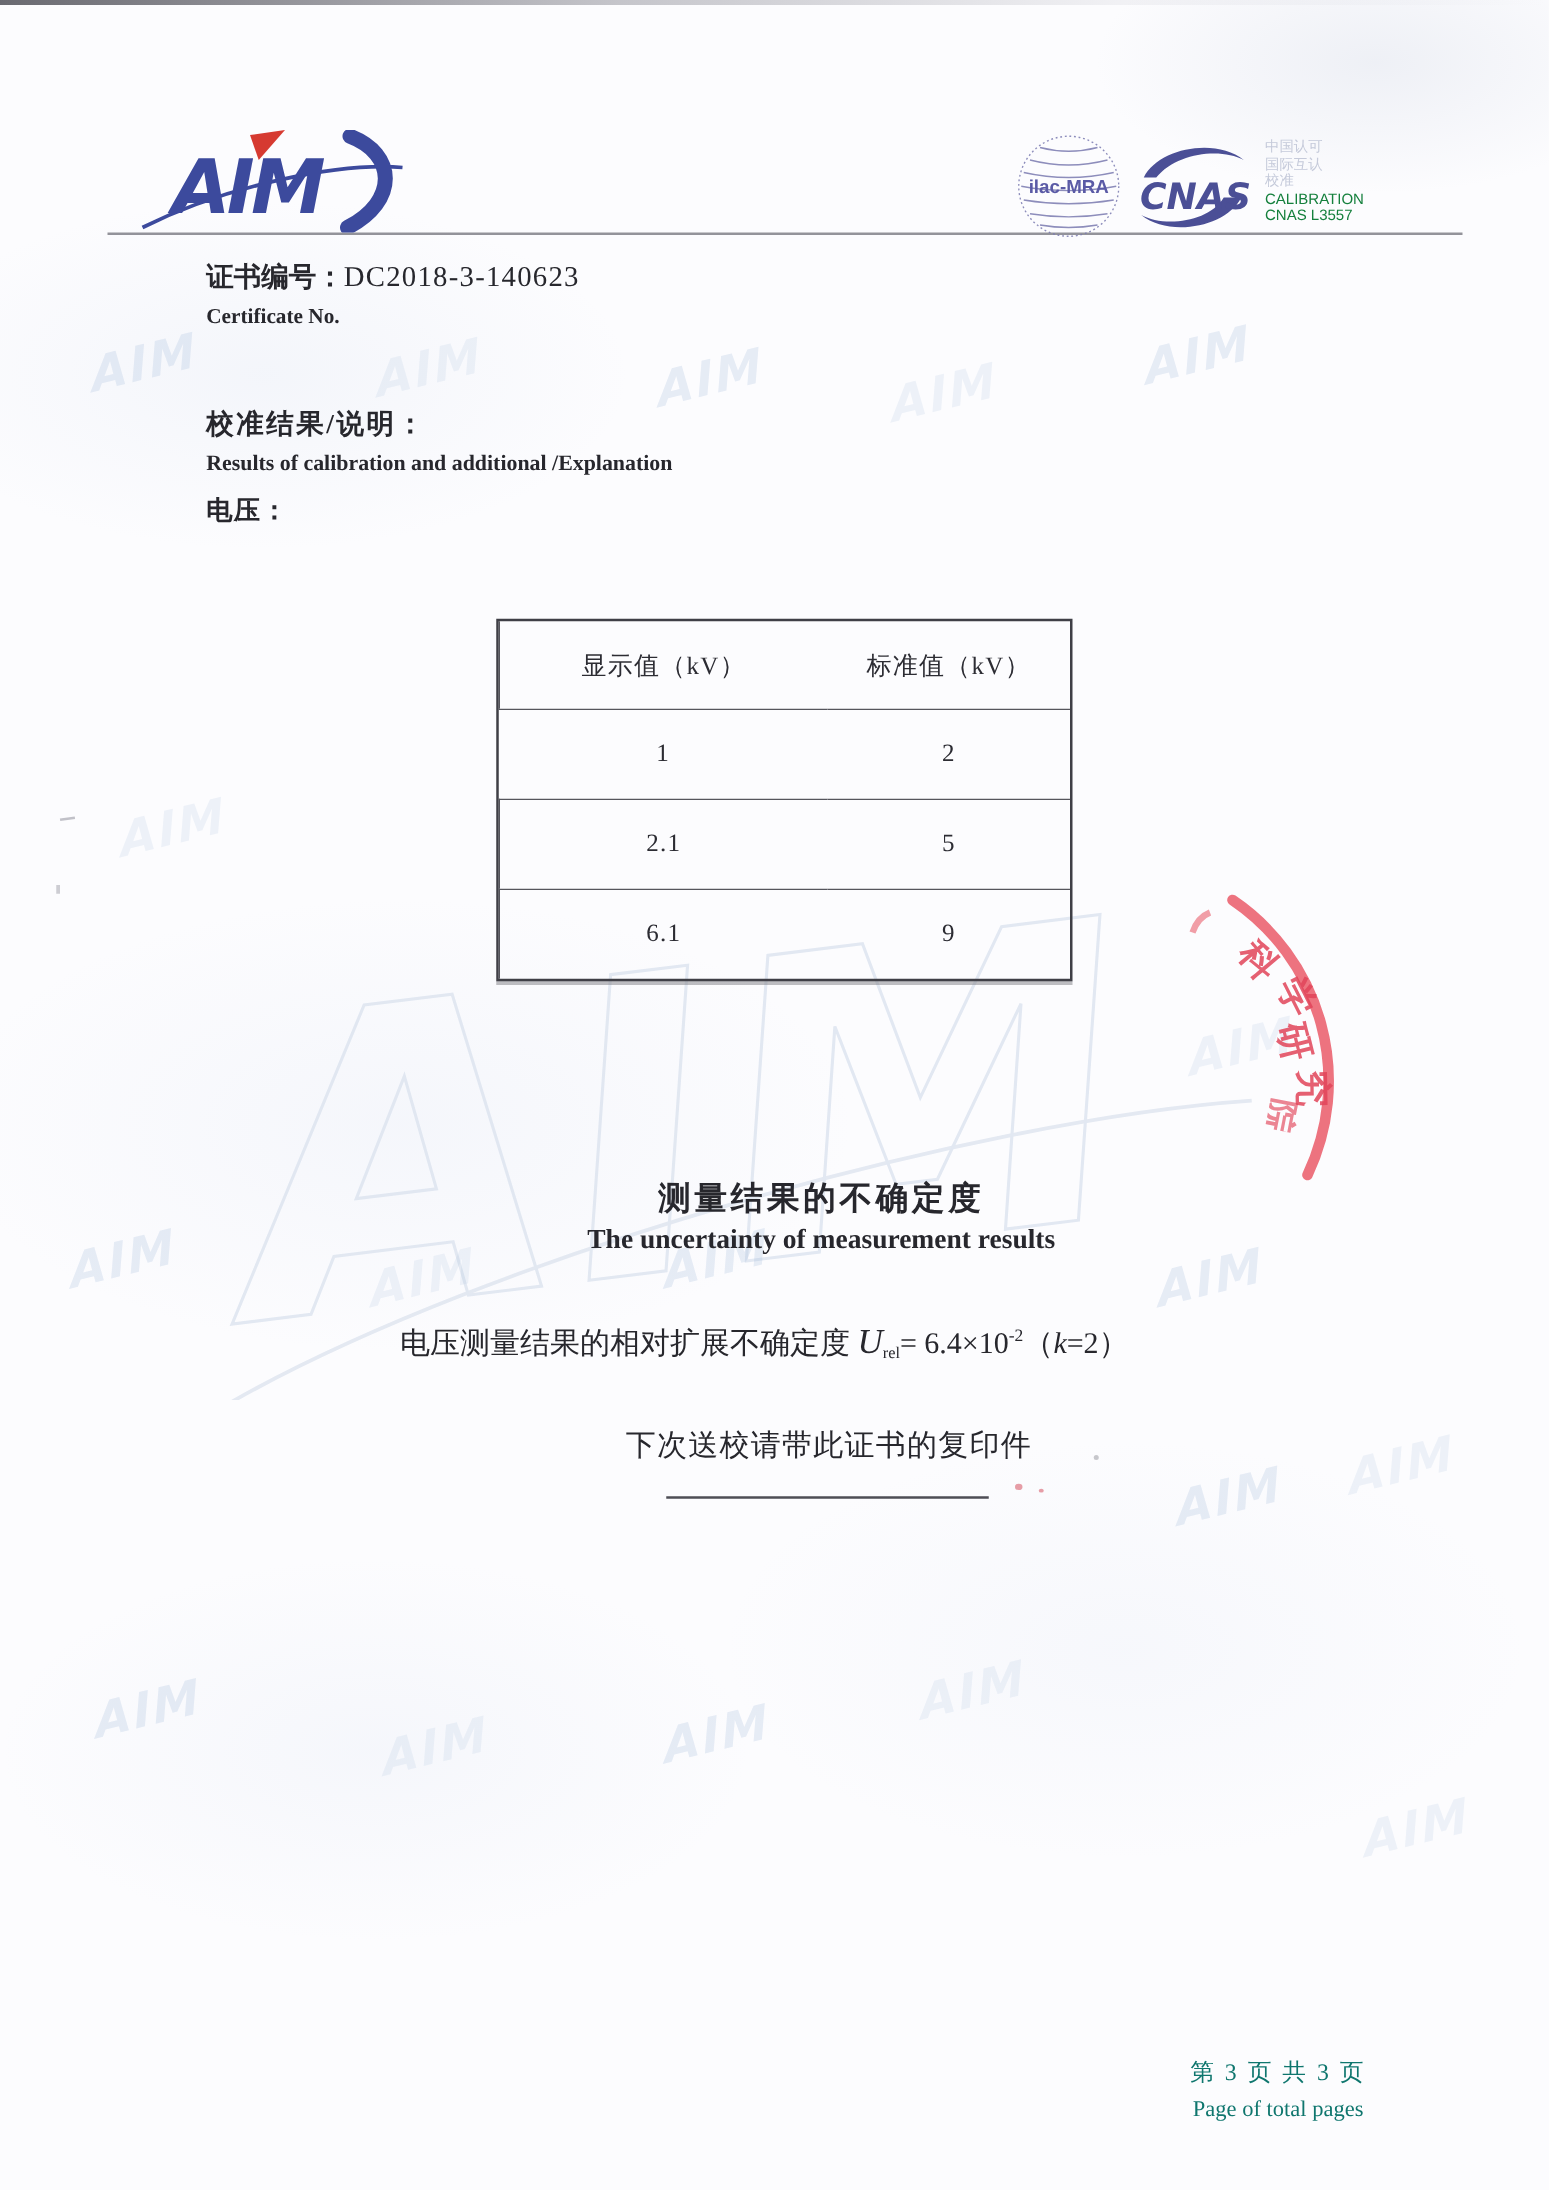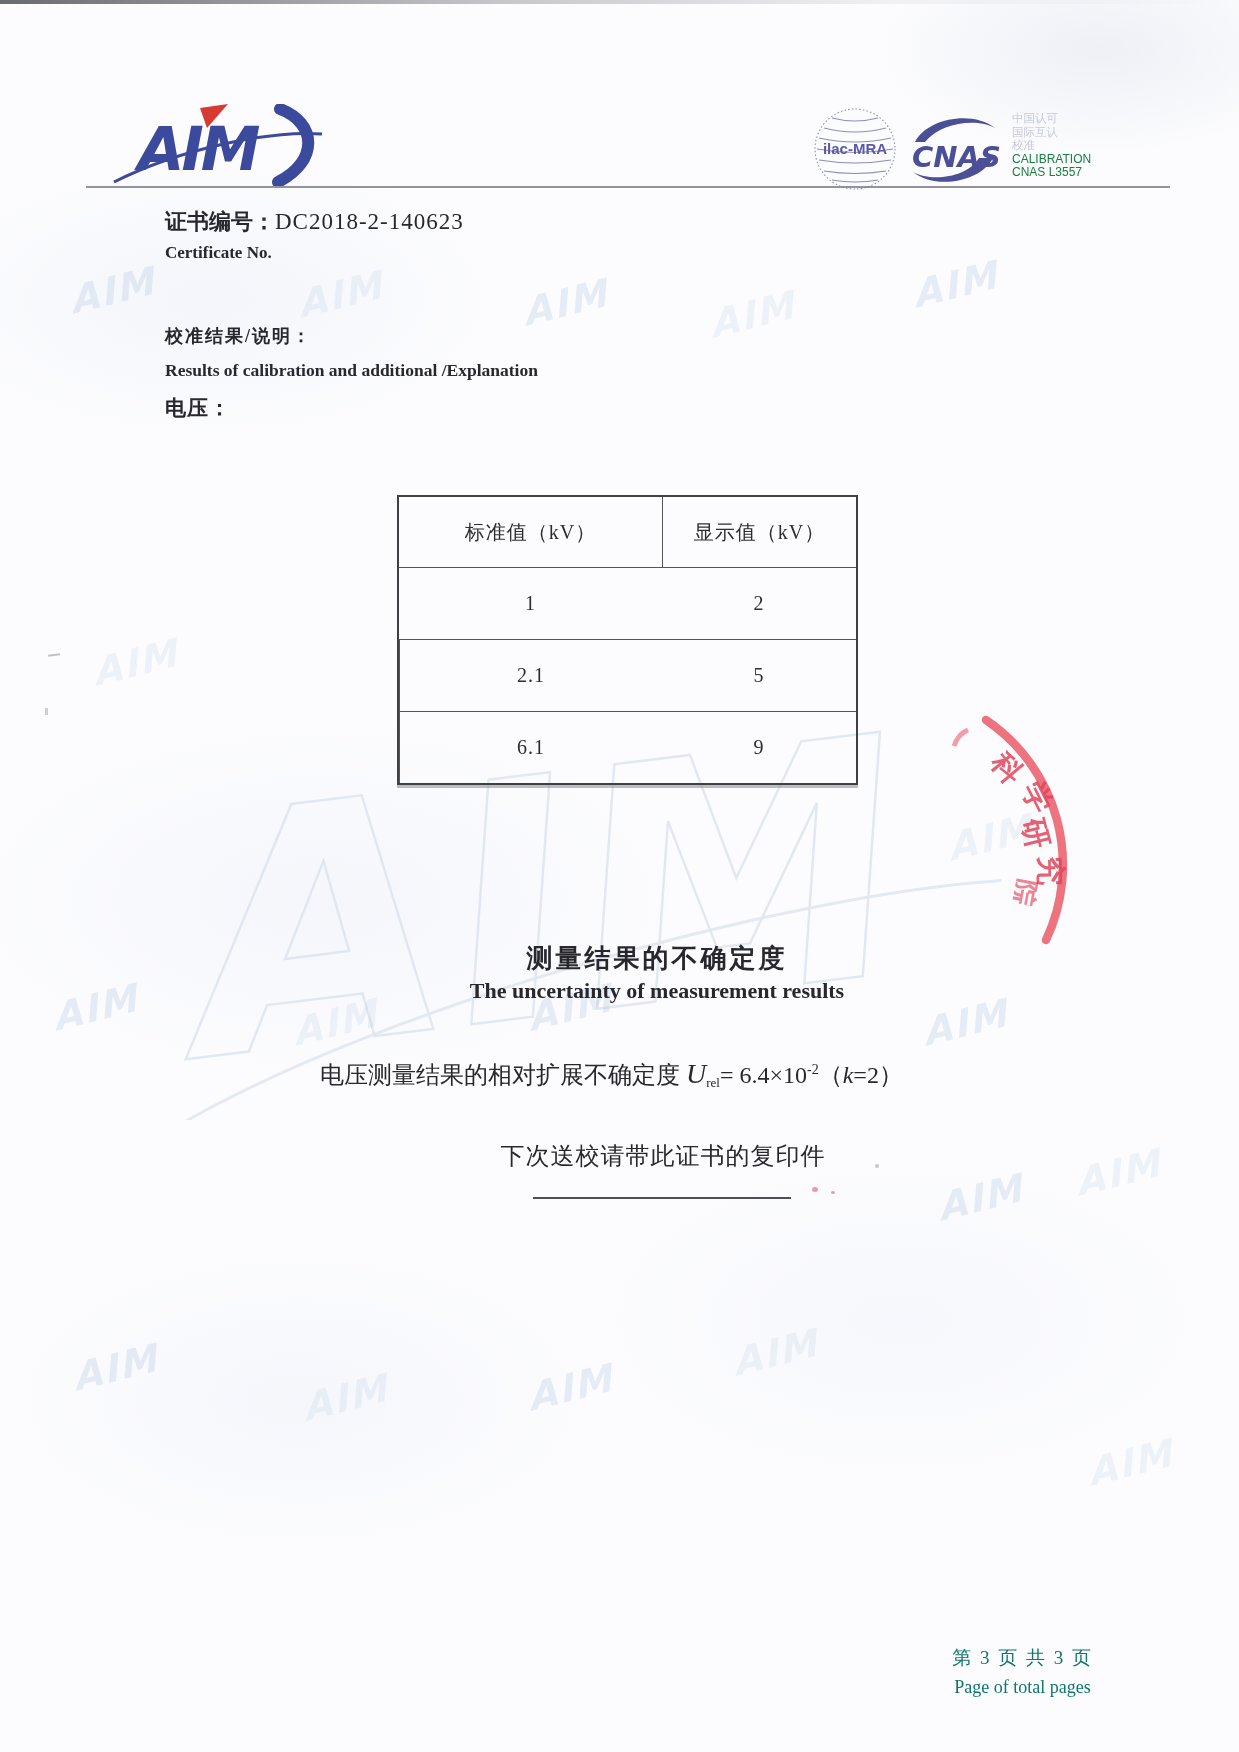--- a/index.html
+++ b/index.html
@@ -32,21 +32,21 @@
   
   .caption{font-family:"Liberation Sans","DejaVu Sans",sans-serif;color:#c5cada;
            font-size:11.5px;line-height:13.5px;}
   .caption .en{font-size:12px;color:#15803d;}
   .header-rule{left:86px;top:186px;width:1084px;height:2px;background:#93939a;}
   
   .zh-bold{font-weight:bold;}
   .cert-line{left:165px;top:207px;font-size:22px;line-height:30px;}
   .cert-line .num{font-size:23px;letter-spacing:1px;}
   .cert-en{left:165px;top:243px;font-size:17px;font-weight:bold;}
-  .results-zh{left:165px;top:324px;font-size:18px;font-weight:bold;letter-spacing:2px;}
+  .results-zh{left:165px;top:324px;font-size:22px;font-weight:bold;letter-spacing:2px;}
   .results-en{left:165px;top:360px;font-size:17.5px;font-weight:bold;}
   .voltage{left:165px;top:394px;font-size:21px;letter-spacing:1px;font-weight:bold;}
   
   .cal-table{left:397px;top:495px;width:461px;box-sizing:border-box;
     border:2px solid #3f3f46;border-bottom-width:2px;
     box-shadow:0 3px 0 rgba(125,125,132,.5);
     display:grid;grid-template-columns:263px 1fr;z-index:2;background:transparent;}
   .cal-table .cell{display:flex;align-items:center;justify-content:center;
     font-size:20px;color:#2c2c33;height:72px;box-sizing:border-box;letter-spacing:1px;}
   .cal-table .cell.hd{height:70px;}
@@ -138,31 +138,31 @@
   <div>中国认可</div>
   <div>国际互认</div>
   <div>校准</div>
   <div class="en">CALIBRATION</div>
   <div class="en">CNAS L3557</div>
 </div>
 
 <div class="abs header-rule"></div>
 
 <div class="abs cert-line" style="z-index:2;">
-  <span class="zh-bold">证书编号：</span><span class="num">DC2018-2-140623</span>
+  <span class="zh-bold">证书编号：</span><span class="num">DC2018-3-140623</span>
 </div>
 <div class="abs cert-en" style="z-index:2;">Certificate No.</div>
 
 <div class="abs results-zh" style="z-index:2;">校准结果/说明：</div>
 <div class="abs results-en" style="z-index:2;">Results of calibration and additional /Explanation</div>
 <div class="abs voltage" style="z-index:2;">电压：</div>
 
 <div class="abs cal-table">
+  <div class="cell hd c2">显示值（kV）</div>
   <div class="cell hd">标准值（kV）</div>
-  <div class="cell hd c2">显示值（kV）</div>
   <div class="cell rt">1</div>
   <div class="cell rt">2</div>
   <div class="cell rt c2">2.1</div>
   <div class="cell rt">5</div>
   <div class="cell rt c2">6.1</div>
   <div class="cell rt">9</div>
 </div>
 
 <div class="abs stamp">
   <svg width="190" height="270" viewBox="0 0 190 270" style="position:absolute;left:0;top:0;">

